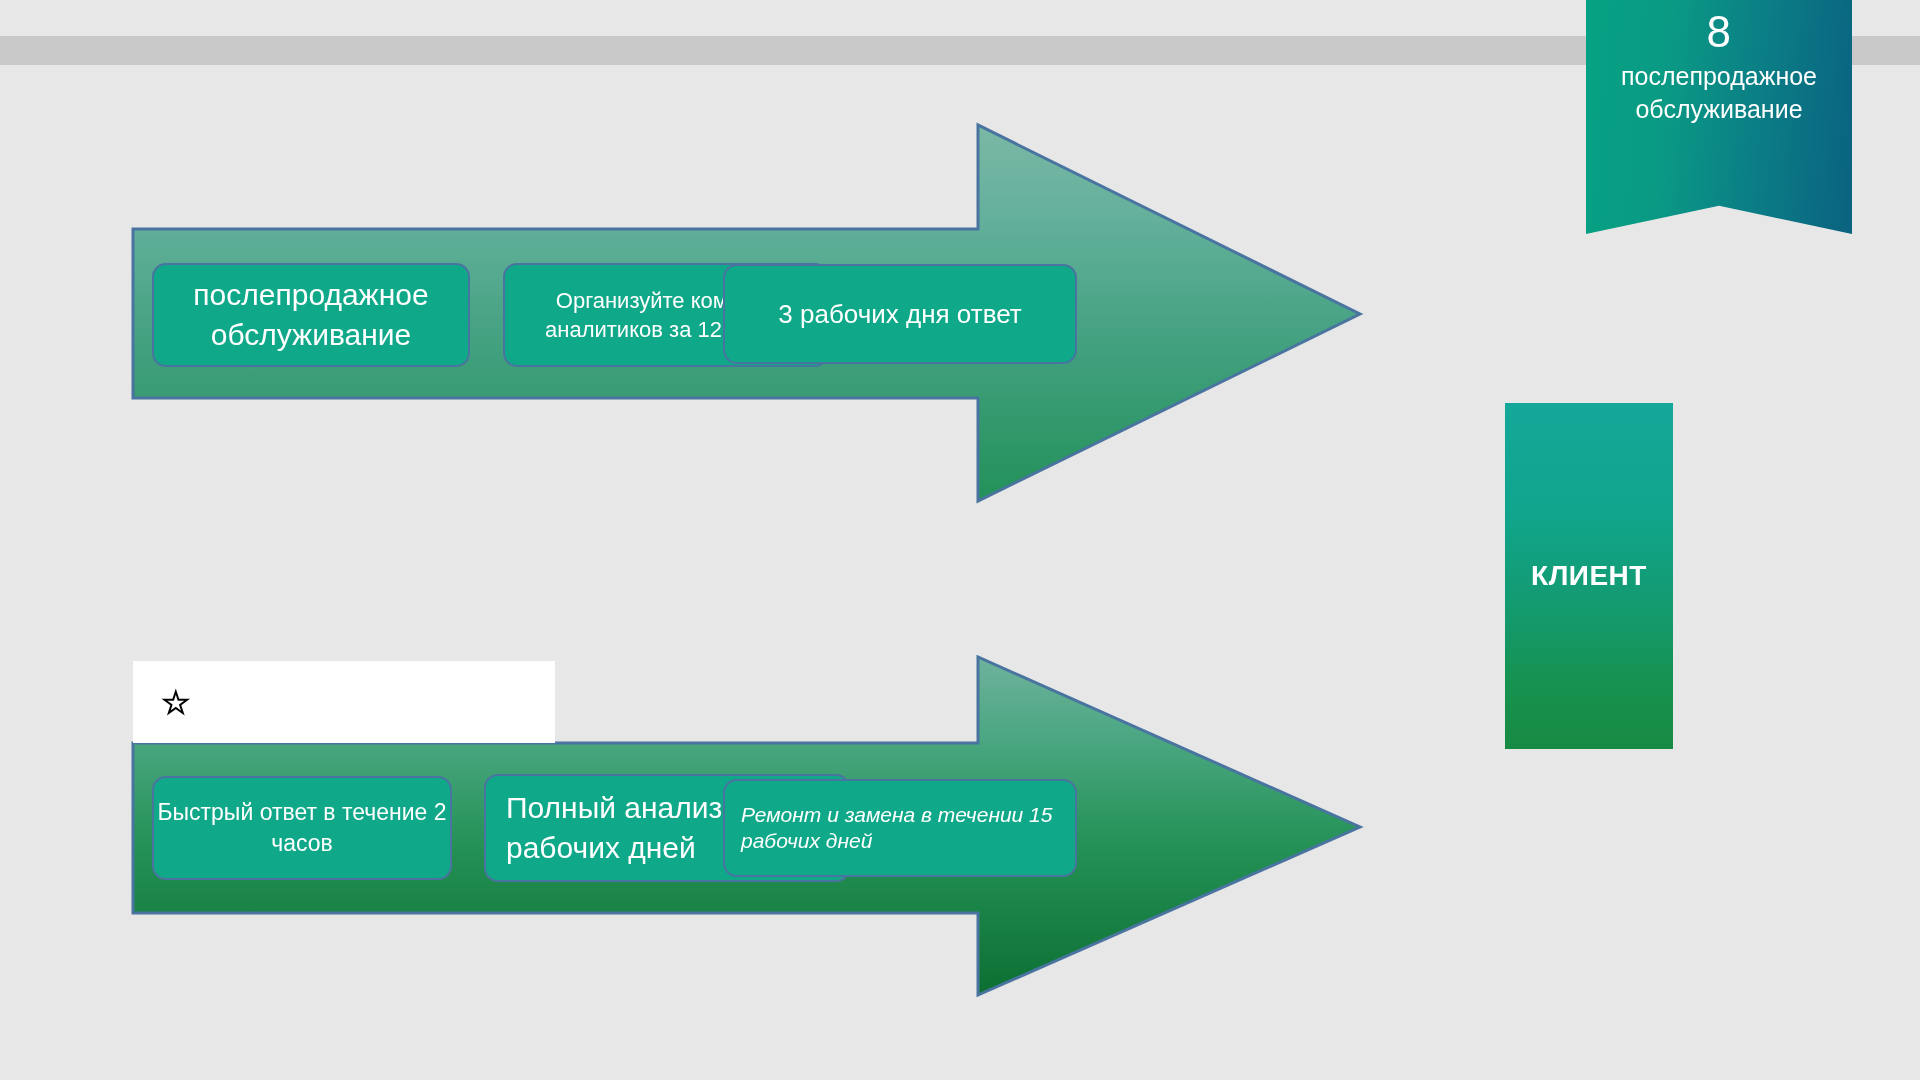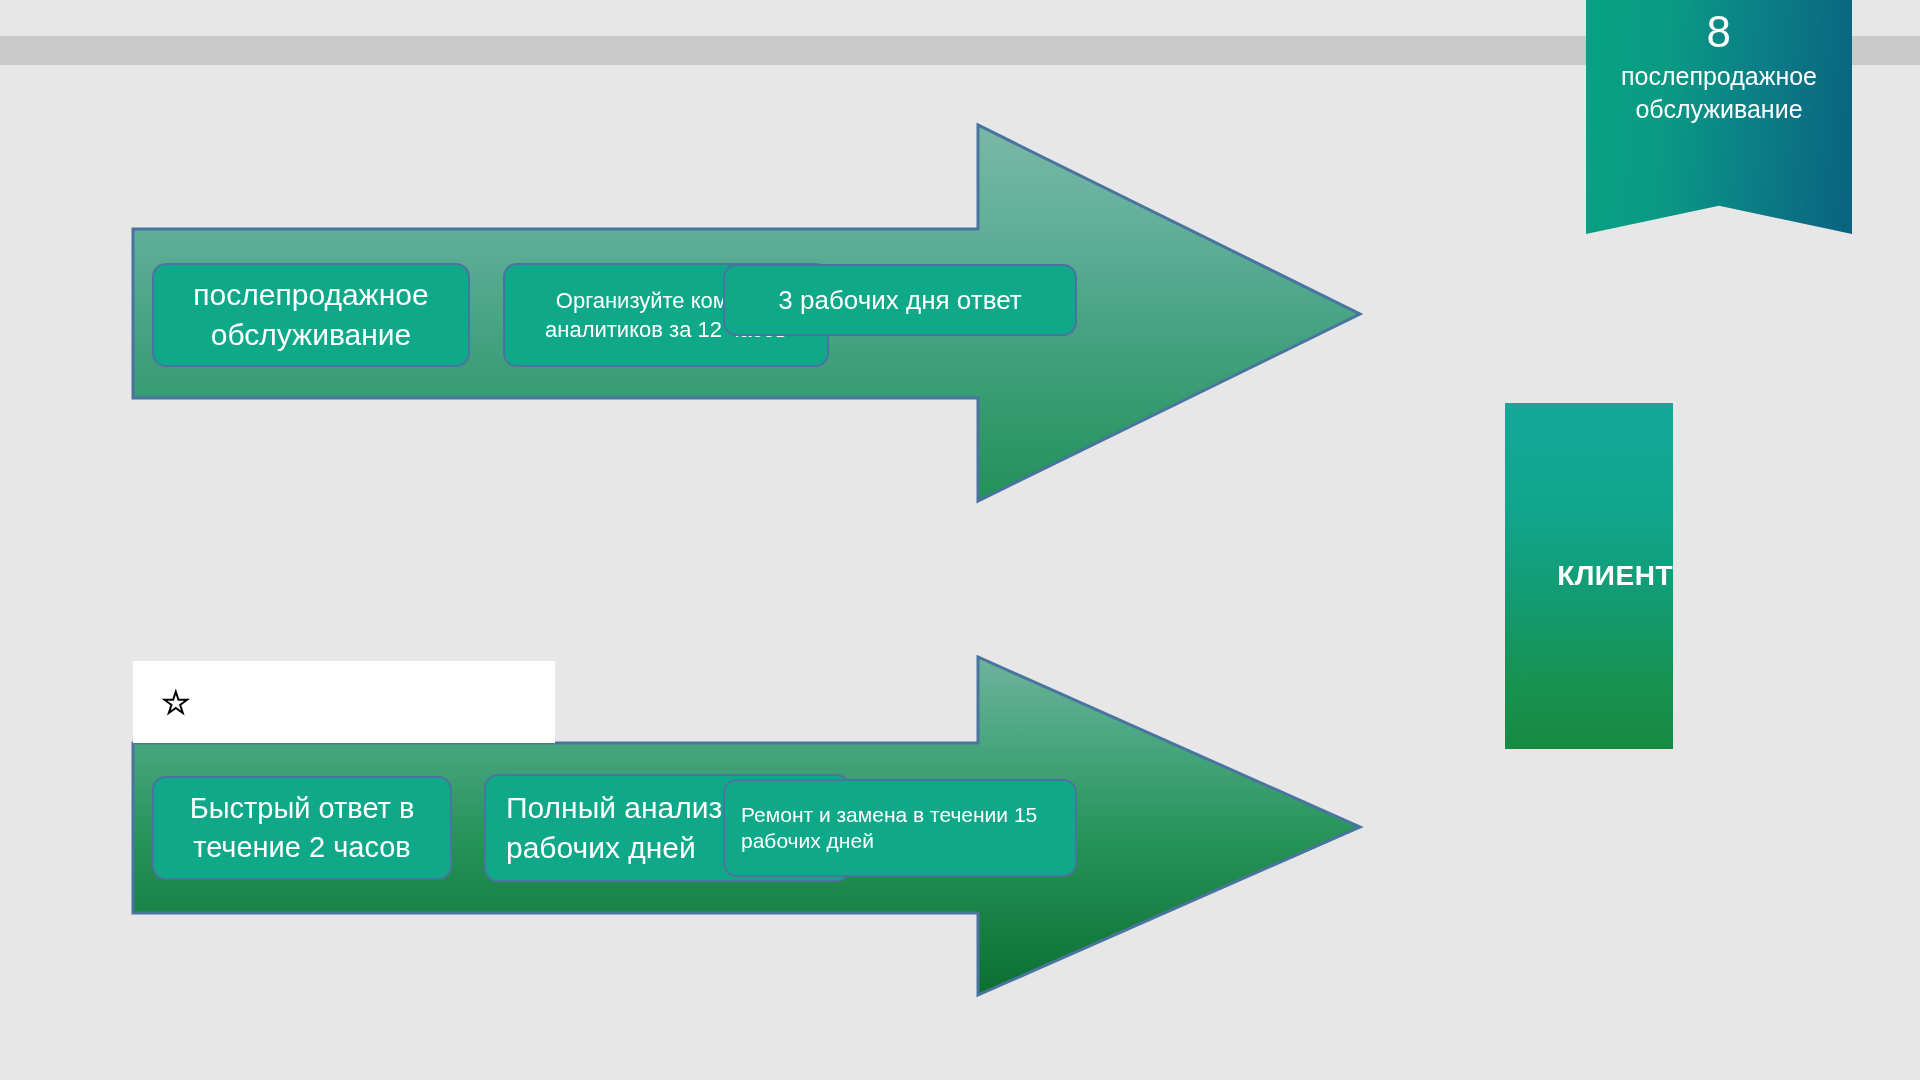--- a/index.html
+++ b/index.html
@@ -86,39 +86,39 @@
     display: flex;
     align-items: center;
     justify-content: center;
     text-align: center;
     line-height: 1.33;
   }
 
   
   .chip-a1 { width: 318px; height: 104px; font-size: 30px; }
   .chip-a2 { width: 326px; height: 104px; font-size: 22px; }
-  .chip-a3 { width: 354px; height: 72px; font-size: 26px; }
-
-  
-  .chip-b1 { width: 300px; height: 104px; font-size: 29px; }
+  .chip-a3 { width: 354px; height: 100px; font-size: 26px; }
+
+  
+  .chip-b1 { width: 300px; height: 104px; font-size: 23px; }
   .chip-b2 { width: 366px; height: 108px; font-size: 30px; text-align: left; justify-content: flex-start; padding-left: 20px; }
   .chip-b3 { width: 354px; height: 98px; font-size: 21px; text-align: left; justify-content: flex-start; padding-left: 16px; line-height: 1.25; }
 
   
   .client-box {
     position: absolute;
     left: 1505px;
     top: 403px;
     width: 168px;
     height: 346px;
     background: linear-gradient(180deg, #14a89a 0%, #10a58c 32%, #14996c 62%, #17924f 82%, #178a42 100%);
     color: #ffffff;
     display: flex;
     align-items: center;
-    justify-content: flex-end;
+    justify-content: center;
     font-size: 28px;
     font-weight: bold;
     letter-spacing: 0.5px;
   }
 
   
   .caption-label {
     position: absolute;
     left: 133px;
     top: 661px;
@@ -199,21 +199,21 @@
     <div class="chips" style="left:22px; top:118px; width:920px; height:110px;">
       <div class="chip chip-b1">
         <span>Быстрый ответ в течение 2 часов</span>
       </div>
       <div style="width:32px"></div>
       <div class="chip chip-b2">
         <span>Полный анализ за 5 рабочих дней</span>
       </div>
     </div>
 
-    <div class="chip chip-b3" style="position:absolute; left:593px; top:124px;">
+    <div class="chip chip-b3" style="position:absolute; left:593px; top:124px;font-style:italic;">
       <span>Ремонт и замена в течении 15 рабочих дней</span>
     </div>
   </div>
 
   <div class="caption-label">
     <span class="star-glyph">☆</span>
   </div>
 
 </div>
 

